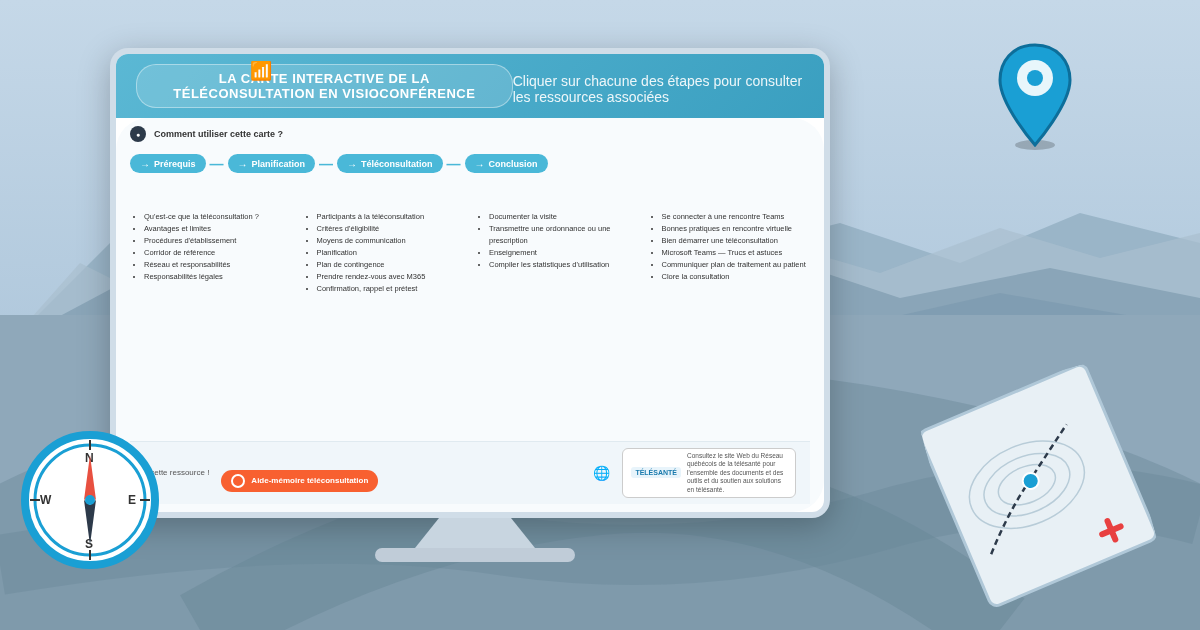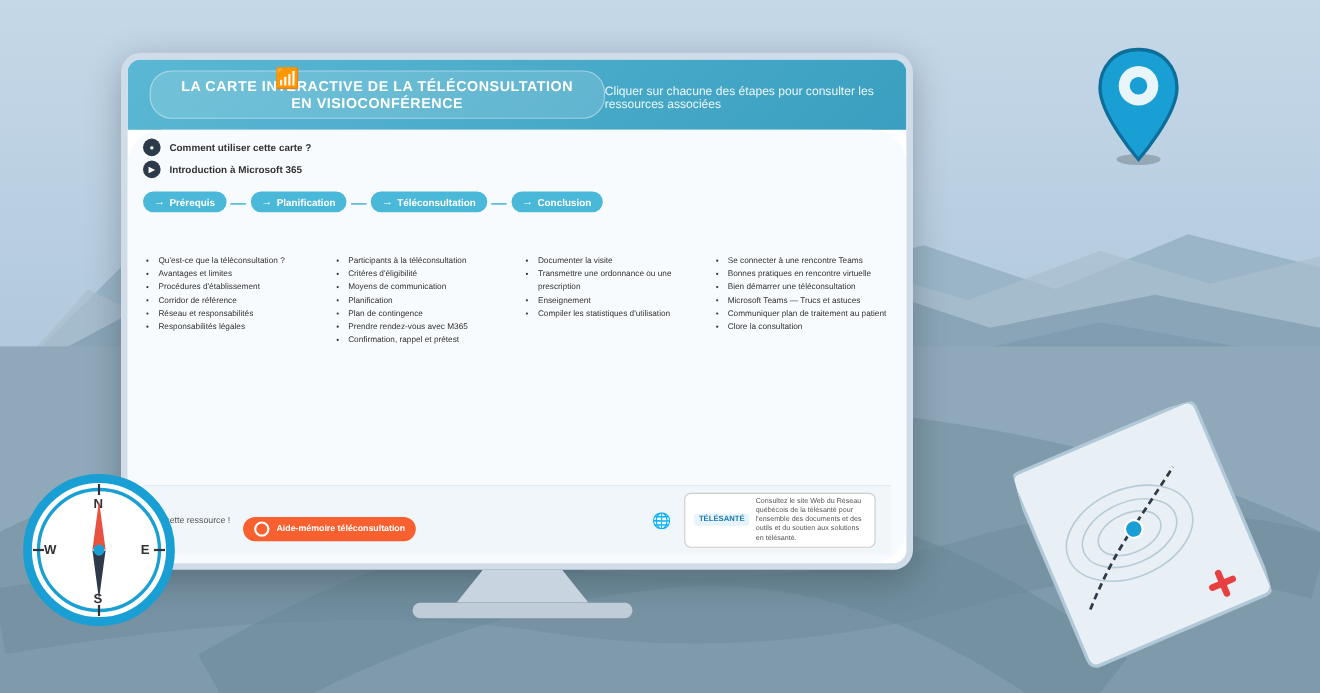--- a/index.html
+++ b/index.html
@@ -96,21 +96,21 @@
       font-weight: bold;
       letter-spacing: 0.5px;
       text-align: center;
       padding: 6px 20px;
       background: rgba(255,255,255,0.15);
       border-radius: 20px;
       border: 1px solid rgba(255,255,255,0.4);
     }
     .screen-subtitle {
       color: white;
-      font-size: 11px;
+      font-size: 14px;
       margin-top: 5px;
       opacity: 0.9;
     }
     
     .wifi-icon {
       position: absolute;
       top: 12px;
       left: 140px;
       font-size: 18px;
       color: #5bb8d4;
@@ -344,24 +344,20 @@
         <div class="screen-title">LA CARTE INTERACTIVE DE LA TÉLÉCONSULTATION EN VISIOCONFÉRENCE</div>
         <div class="screen-subtitle">Cliquer sur chacune des étapes pour consulter les ressources associées</div>
       </div>
 
       <div class="screen-body">
 
         <div class="intro-items">
           <div class="intro-item">
             <div class="intro-icon">●</div>
             <span>Comment utiliser cette carte ?</span>
-          </div>
-          <div class="intro-item">
-            <div class="intro-icon">▶</div>
-            <span>Introduction à Microsoft 365</span>
           </div>
         </div>
 
         <div class="steps-row">
           <div class="step-box">
             <span class="step-arrow-inner">→</span>
             <span>Prérequis</span>
           </div>
           <span class="step-arrow">—</span>
           <div class="step-box">

